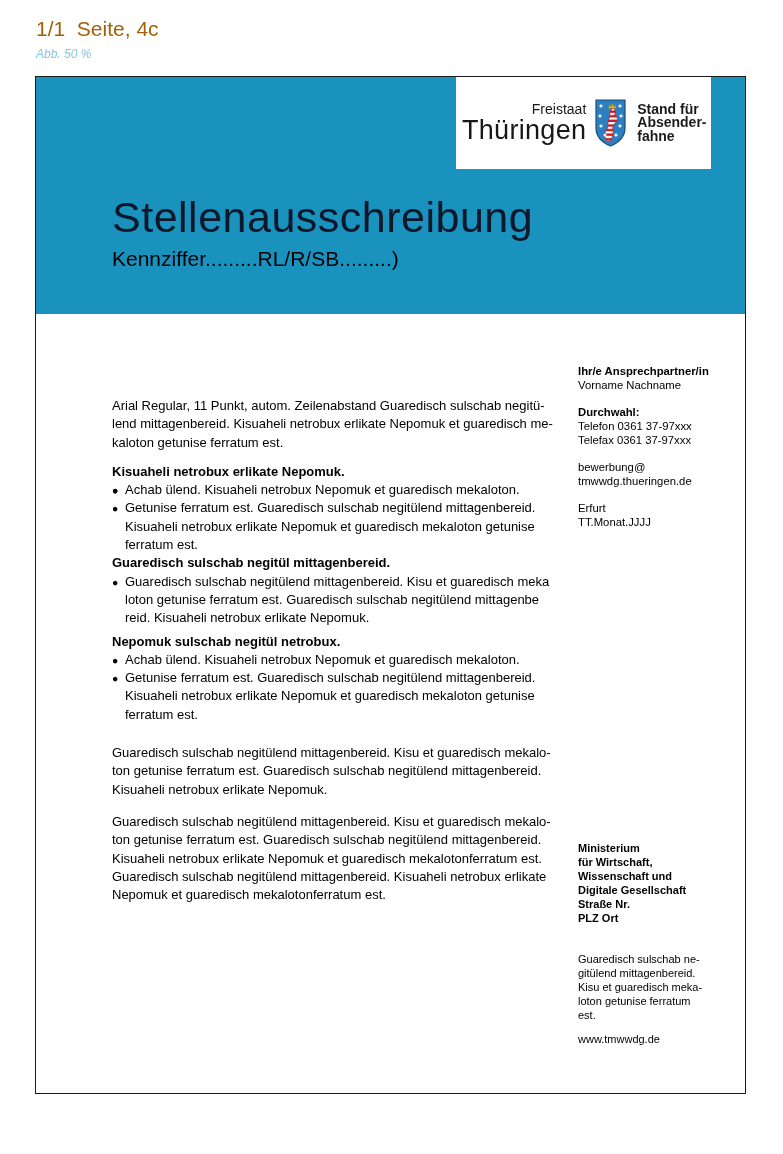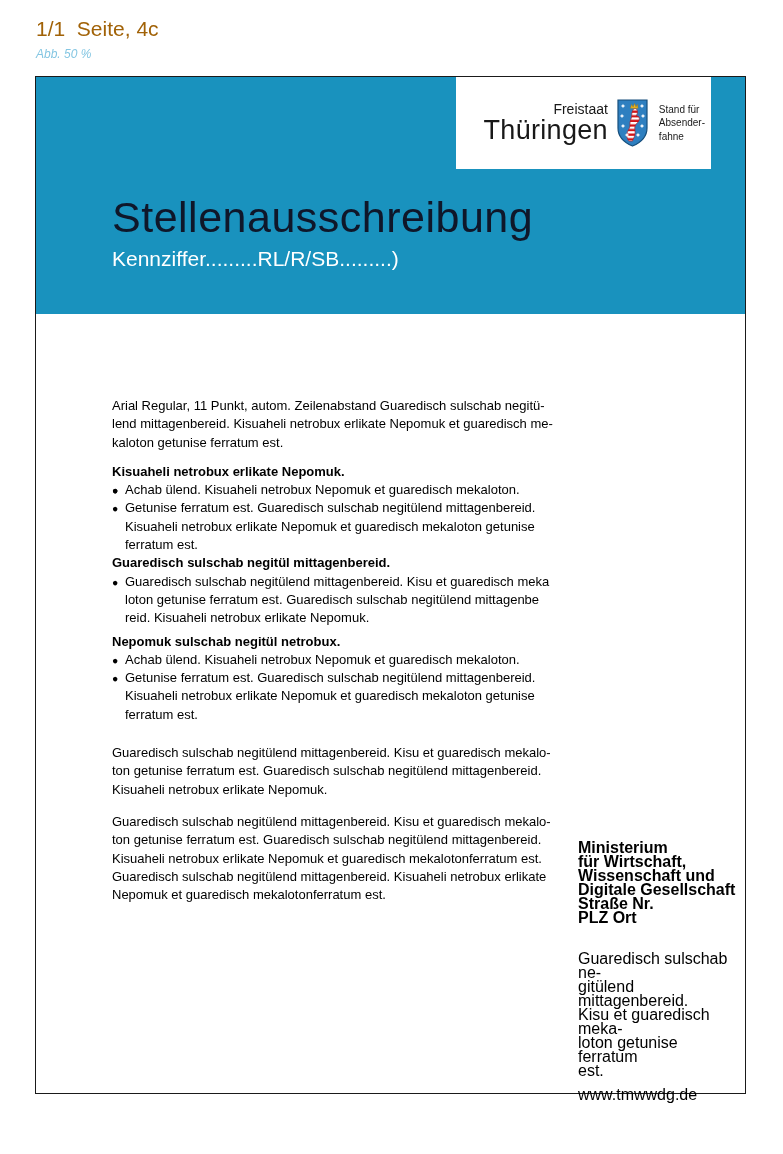--- a/index.html
+++ b/index.html
@@ -12,39 +12,39 @@
 
   
   .page{position:relative;margin:9px 0 0 35px;width:709px;height:1016px;border:1.5px solid #1a1a1a;background:#fff;}
 
   .page-header{position:relative;height:237px;background:#1992be;}
   .logo-box{position:absolute;top:0;right:34px;width:255px;height:92px;background:#fff;display:flex;align-items:center;box-sizing:border-box;padding:0 6px;}
   .wordmark{margin-left:auto;text-align:right;color:#181818;}
   .freistaat{font-size:14px;line-height:15px;}
   .thueringen{font-size:27px;line-height:27px;letter-spacing:0.3px;}
   .shield{margin:0 11px 0 9px;flex:none;}
-  .flag-note{font-size:10px;line-height:13.5px;font-weight:normal;color:#1a1a1a;white-space:pre-line;}
+  .flag-note{font-size:14px;line-height:13.5px;font-weight:bold;color:#1a1a1a;white-space:pre-line;}
   .page-title{position:absolute;left:76px;top:117px;color:#0f172a;font-size:43px;line-height:46px;letter-spacing:0.5px;}
-  .kennziffer{position:absolute;left:76px;top:170px;color:#ffffff;font-size:21px;}
+  .kennziffer{position:absolute;left:76px;top:170px;color:#000000;font-size:21px;}
 
   
   .page-body{position:relative;padding:50px 0 0 76px;box-sizing:border-box;height:779px;}
   .main{width:458px;font-size:13px;line-height:18.3px;}
   .pre{white-space:pre-line;}
   .intro{font-size:14.4px;font-weight:bold;line-height:21.4px;}
   .shead{font-weight:bold;}
   ul.blist{list-style:none;margin:0;padding:0;}
   ul.blist li{position:relative;padding-left:13px;}
   .dot{position:absolute;left:0;top:0;font-size:10.5px;line-height:18.3px;}
   .mt33{margin-top:33px}.mt11{margin-top:11px}.mt17{margin-top:17px}.mt15{}
   .mt9{margin-top:9px}.mt16{margin-top:5px}.mt8{margin-top:8px}.mt20{margin-top:20px}.mt14{margin-top:14px}
 
   
   .sb1{position:absolute;left:542px;top:50px;width:155px;font-size:11.3px;line-height:14px;}
-  .sb2{position:absolute;left:542px;top:527px;width:158px;font-size:16px;line-height:14px;}
+  .sb2{position:absolute;left:542px;top:527px;width:158px;font-size:11px;line-height:14px;}
   .b{font-weight:bold;}
   .gap13{margin-top:13px;}
   .min-blind{margin-top:27px;}
   .min-site{margin-top:10px;}
 </style>
 </head>
 <body>
 
 <div class="annotation">
   <div class="a1">1/1  Seite, 4c</div>
@@ -124,20 +124,31 @@
 Kisuaheli netrobux erlikate Nepomuk.</div>
 
       <div class="pre mt14">Guaredisch sulschab negitülend mittagenbereid. Kisu et guaredisch mekalo-
 ton getunise ferratum est. Guaredisch sulschab negitülend mittagenbereid.
 Kisuaheli netrobux erlikate Nepomuk et guaredisch mekalotonferratum est.
 Guaredisch sulschab negitülend mittagenbereid. Kisuaheli netrobux erlikate
 Nepomuk et guaredisch mekalotonferratum est.</div>
 
     </div>
 
+    <div class="sb1">
+      <div class="b">Ihr/e Ansprechpartner/in</div>
+      <div>Vorname Nachname</div>
+      <div class="b gap13">Durchwahl:</div>
+      <div>Telefon 0361 37-97xxx</div>
+      <div>Telefax 0361 37-97xxx</div>
+      <div class="pre gap13">bewerbung@
+tmwwdg.thueringen.de</div>
+      <div class="gap13">Erfurt</div>
+      <div>TT.Monat.JJJJ</div>
+    </div>
 
     <div class="sb2">
       <div class="b pre">Ministerium
 für Wirtschaft,
 Wissenschaft und
 Digitale Gesellschaft
 Straße Nr.
 PLZ Ort</div>
       <div class="pre min-blind">Guaredisch sulschab ne-
 gitülend mittagenbereid.

